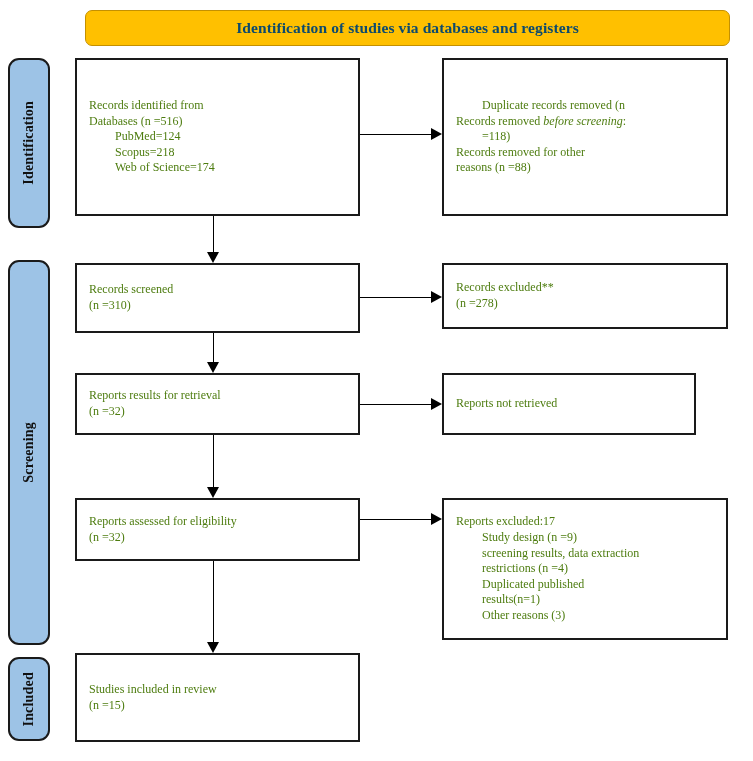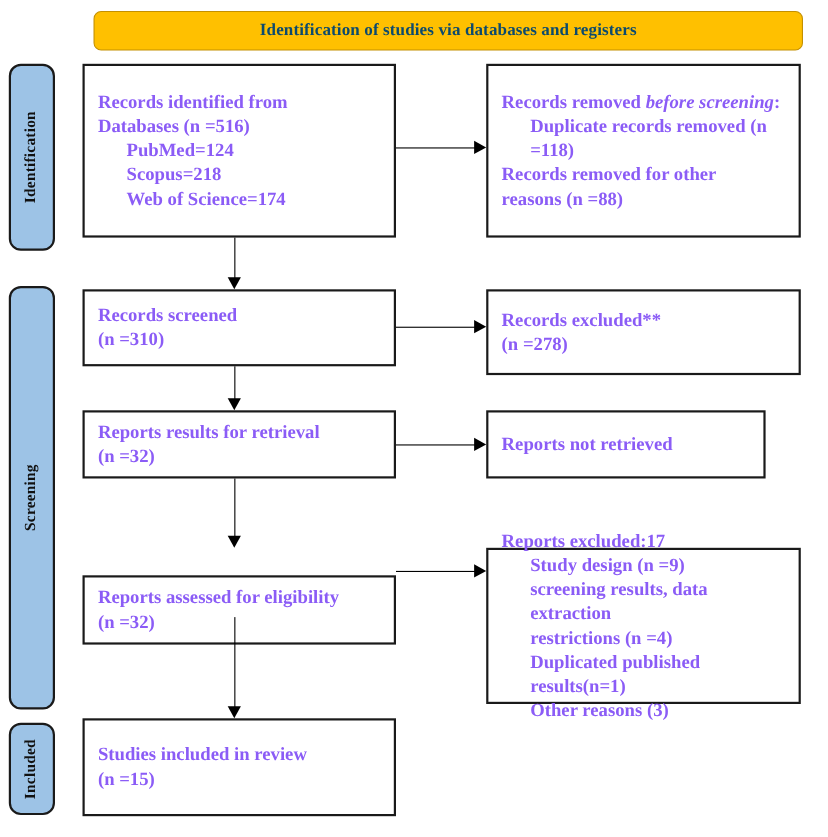--- a/index.html
+++ b/index.html
@@ -72,36 +72,35 @@
     box-sizing: border-box;
     display: flex;
     align-items: center;
   }
   .box-inner {
     padding: 0 12px;
     width: 100%;
     box-sizing: border-box;
   }
   .line {
-    font-size: 17px;
+    font-size: 12px;
     line-height: 1.30;
-    color: #8b5cf6;
+    color: #4d7c0f;
     white-space: pre-wrap;
-    font-weight: bold;
   }
   .line.indent { padding-left: 26px; }
 
   
   #box-identified   { left: 75px;  top: 58px;  width: 285px; height: 158px; }
   #box-removed      { left: 442px; top: 58px;  width: 286px; height: 158px; }
   #box-screened     { left: 75px;  top: 263px; width: 285px; height: 70px;  }
-  #box-excluded     { left: 442px; top: 263px; width: 286px; height: 78px;  }
+  #box-excluded     { left: 442px; top: 263px; width: 286px; height: 66px;  }
   #box-sought       { left: 75px;  top: 373px; width: 285px; height: 62px;  }
   #box-notretrieved { left: 442px; top: 373px; width: 254px; height: 62px;  }
-  #box-assessed     { left: 75px;  top: 523px; width: 285px; height: 63px;  }
+  #box-assessed     { left: 75px;  top: 498px; width: 285px; height: 63px;  }
   #box-repexcluded  { left: 442px; top: 498px; width: 286px; height: 142px; }
   #box-included     { left: 75px;  top: 653px; width: 285px; height: 89px;  }
 
   
   .conn { position: absolute; }
   .conn .shaft-h {
     position: absolute;
     height: 0;
     border-top: 1.8px solid #000;
     top: 0;
@@ -169,22 +168,22 @@
       <div class="line">Records identified from</div>
       <div class="line">Databases (n =516)</div>
       <div class="line indent">PubMed=124</div>
       <div class="line indent">Scopus=218</div>
       <div class="line indent">Web of Science=174</div>
     </div>
   </div>
 
   <div class="box" id="box-removed">
     <div class="box-inner">
+      <div class="line indent">Duplicate records removed (n</div>
       <div class="line"><span>Records removed </span><i>before screening</i><span>:</span></div>
-      <div class="line indent">Duplicate records removed (n</div>
       <div class="line indent">=118)</div>
       <div class="line">Records removed for other</div>
       <div class="line">reasons (n =88)</div>
     </div>
   </div>
 
   <div class="box" id="box-screened">
     <div class="box-inner">
       <div class="line">Records screened</div>
       <div class="line">(n =310)</div>

